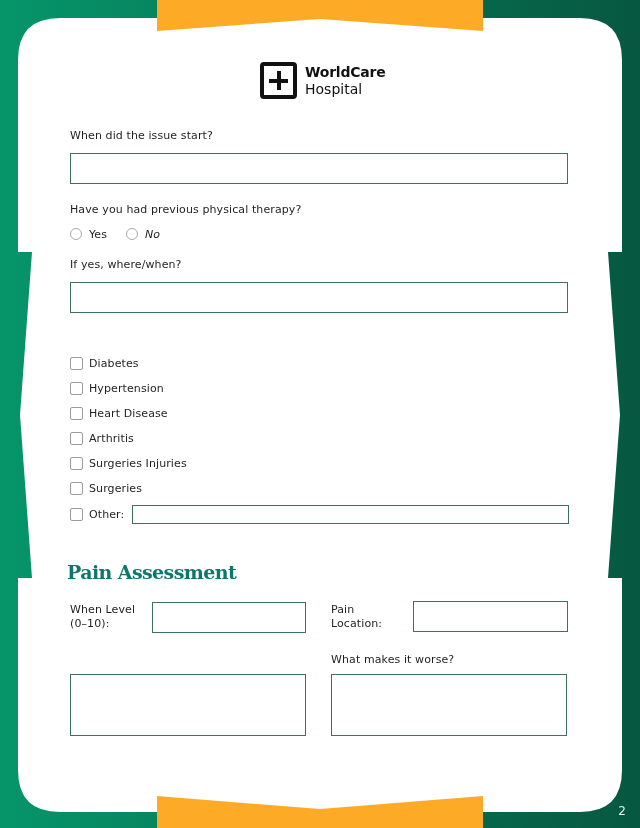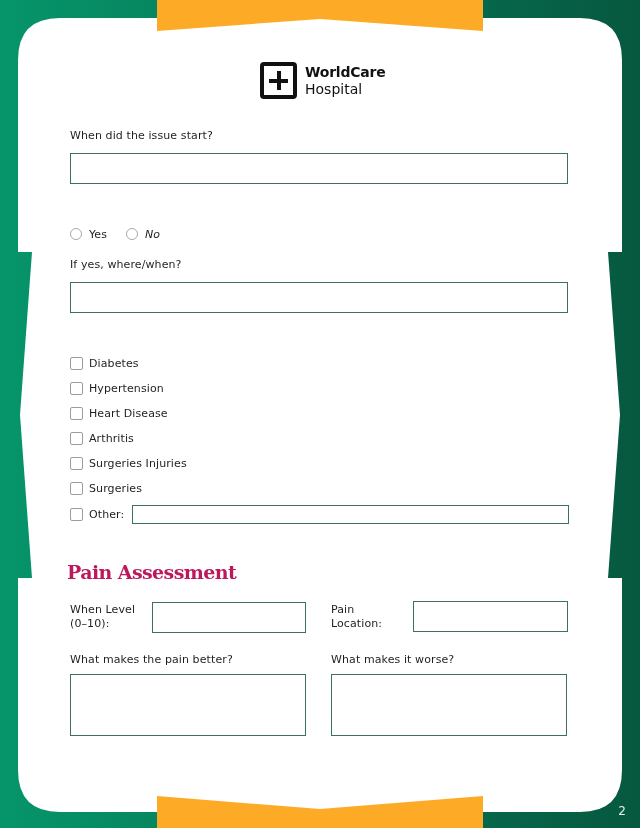--- a/index.html
+++ b/index.html
@@ -44,21 +44,21 @@
     position: absolute; width: 12px; height: 12px; border-radius: 50%;
     border: 1px solid #a9a9a9; background: #fff;
   }
   .checkbox {
     position: absolute; width: 13px; height: 13px; border-radius: 2px;
     border: 1px solid #9c9c9c; background: #fff;
   }
   .section-title {
     position: absolute; left: 67px; top: 561px;
     font-family: "DejaVu Serif", serif; font-weight: bold; font-size: 19px;
-    color: #be185d; letter-spacing: -0.6px;
+    color: #0f766e; letter-spacing: -0.6px;
   }
 </style>
 </head>
 <body>
 
 <svg class="bg-shape" width="640" height="828" viewBox="0 0 640 828" xmlns="http://www.w3.org/2000/svg">
 
   <path d="
     M 60 18
     L 580 18
@@ -91,20 +91,21 @@
     <div class="logo-mark"></div>
     <div class="logo-text">
       <div class="l1">WorldCare</div>
       <div class="l2">Hospital</div>
     </div>
   </div>
 
   <div class="label" style="left:70px; top:129px;">When did the issue start?</div>
   <div class="field" style="left:70px; top:153px; width:498px; height:31px;"></div>
 
+  <div class="label" style="left:70px; top:203px;">Have you had previous physical therapy?</div>
   <div class="radio" style="left:70px; top:228px;"></div>
   <div class="label" style="left:89px; top:228px;">Yes</div>
   <div class="radio" style="left:126px; top:228px;"></div>
   <div class="label" style="left:145px; top:228px;font-style:italic;">No</div>
 
   <div class="label" style="left:70px; top:258px;">If yes, where/when?</div>
   <div class="field" style="left:70px; top:282px; width:498px; height:31px;"></div>
 
 
   <div class="checkbox" style="left:70px; top:357px;"></div>
@@ -136,21 +137,20 @@
     <div>(0–10):</div>
   </div>
   <div class="field" style="left:152px; top:602px; width:154px; height:31px;"></div>
 
   <div class="label" style="left:331px; top:603px; line-height:14px;">
     <div>Pain</div>
     <div>Location:</div>
   </div>
   <div class="field" style="left:413px; top:601px; width:155px; height:31px;"></div>
 
-  <div class="label" style="left:70px; top:653px;">What makes the pain better?</div>
   <div class="field" style="left:70px; top:674px; width:236px; height:62px;"></div>
 
   <div class="label" style="left:331px; top:653px;text-align:right;">What makes it worse?</div>
   <div class="field" style="left:331px; top:674px; width:236px; height:62px;"></div>
 
 </div>
 
 <div class="page-number">2</div>
 
 </body></html>

